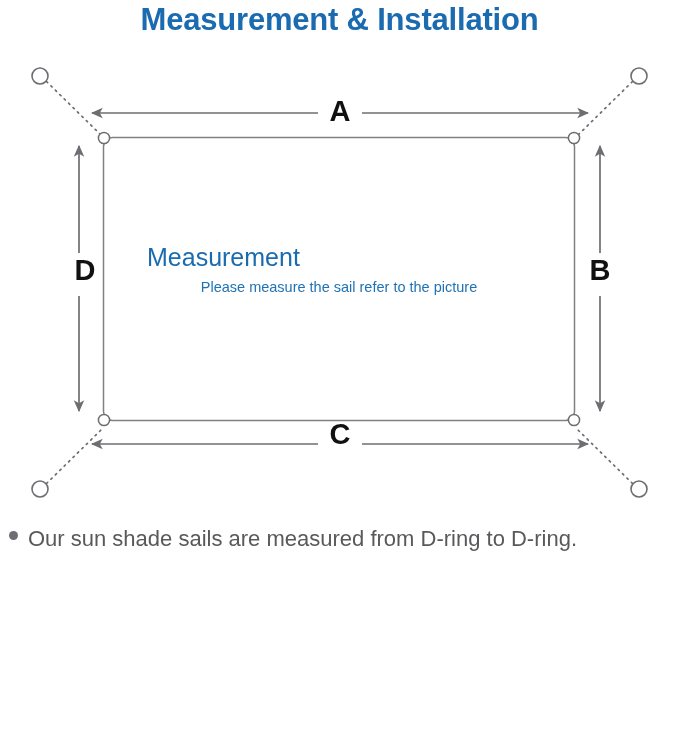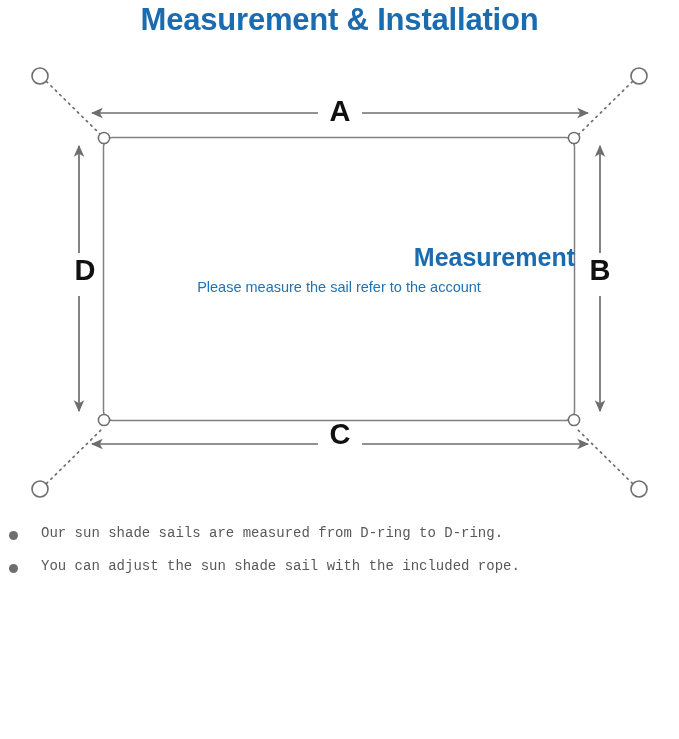--- a/index.html
+++ b/index.html
@@ -46,25 +46,26 @@
     width: 679px;
     height: 470px;
   }
 
   
   .sail-heading {
     position: absolute;
     left: 103px;
     top: 243px;
     width: 472px;
-    text-align: right;
+    text-align: left;
     font-size: 25px;
-    font-weight: bold;
+    font-weight: normal;
     color: #1a6bb0;
     white-space: nowrap;
+    padding-left: 44px;
   }
   .sail-sub {
     position: absolute;
     left: 103px;
     top: 279px;
     width: 472px;
     text-align: center;
     font-size: 14.5px;
     color: #1f72b4;
     white-space: nowrap;
@@ -86,26 +87,26 @@
 
   
   #notes {
     position: absolute;
     left: 0;
     top: 524px;
     width: 679px;
   }
   .note {
     position: relative;
-    padding-left: 41px;
+    padding-left: 28px;
     margin-bottom: 14px;
-    font-size: 14px;
+    font-size: 22px;
     line-height: 1.33;
     color: #58595b;
-    font-family: Liberation Mono, monospace;
+    font-family: Liberation Sans, sans-serif;
   }
   .note .dot {
     position: absolute;
     left: 9px;
     top: 7px;
     width: 9px;
     height: 9px;
     border-radius: 50%;
     background: #6d6e71;
   }
@@ -150,37 +151,33 @@
     <line x1="362" y1="396" x2="588" y2="396" stroke="#6d6e71" stroke-width="1.7" marker-end="url(#arrHead)"></line>
 
     <line x1="79" y1="98" x2="79" y2="205" stroke="#6d6e71" stroke-width="1.7" marker-start="url(#arrHead)"></line>
     <line x1="79" y1="248" x2="79" y2="363" stroke="#6d6e71" stroke-width="1.7" marker-end="url(#arrHead)"></line>
 
     <line x1="600" y1="98" x2="600" y2="205" stroke="#6d6e71" stroke-width="1.7" marker-start="url(#arrHead)"></line>
     <line x1="600" y1="248" x2="600" y2="363" stroke="#6d6e71" stroke-width="1.7" marker-end="url(#arrHead)"></line>
   </svg>
 
   <div class="sail-heading">Measurement</div>
-  <div class="sail-sub">Please measure the sail refer to the account</div>
+  <div class="sail-sub">Please measure the sail refer to the picture</div>
 
   <div class="dim-label" id="dim-a">A</div>
   <div class="dim-label" id="dim-b">B</div>
   <div class="dim-label" id="dim-c">C</div>
   <div class="dim-label" id="dim-d">D</div>
 
   <div id="notes">
 
     <div class="note">
       <span class="dot"></span>
       <span class="txt">Our sun shade sails are measured from D-ring to D-ring.</span>
     </div>
 
 
 
-    <div class="note">
-      <span class="dot"></span>
-      <span class="txt">You can adjust the sun shade sail with the included rope.</span>
-    </div>
 
 
   </div>
 
 </div>
 
 </body></html>

